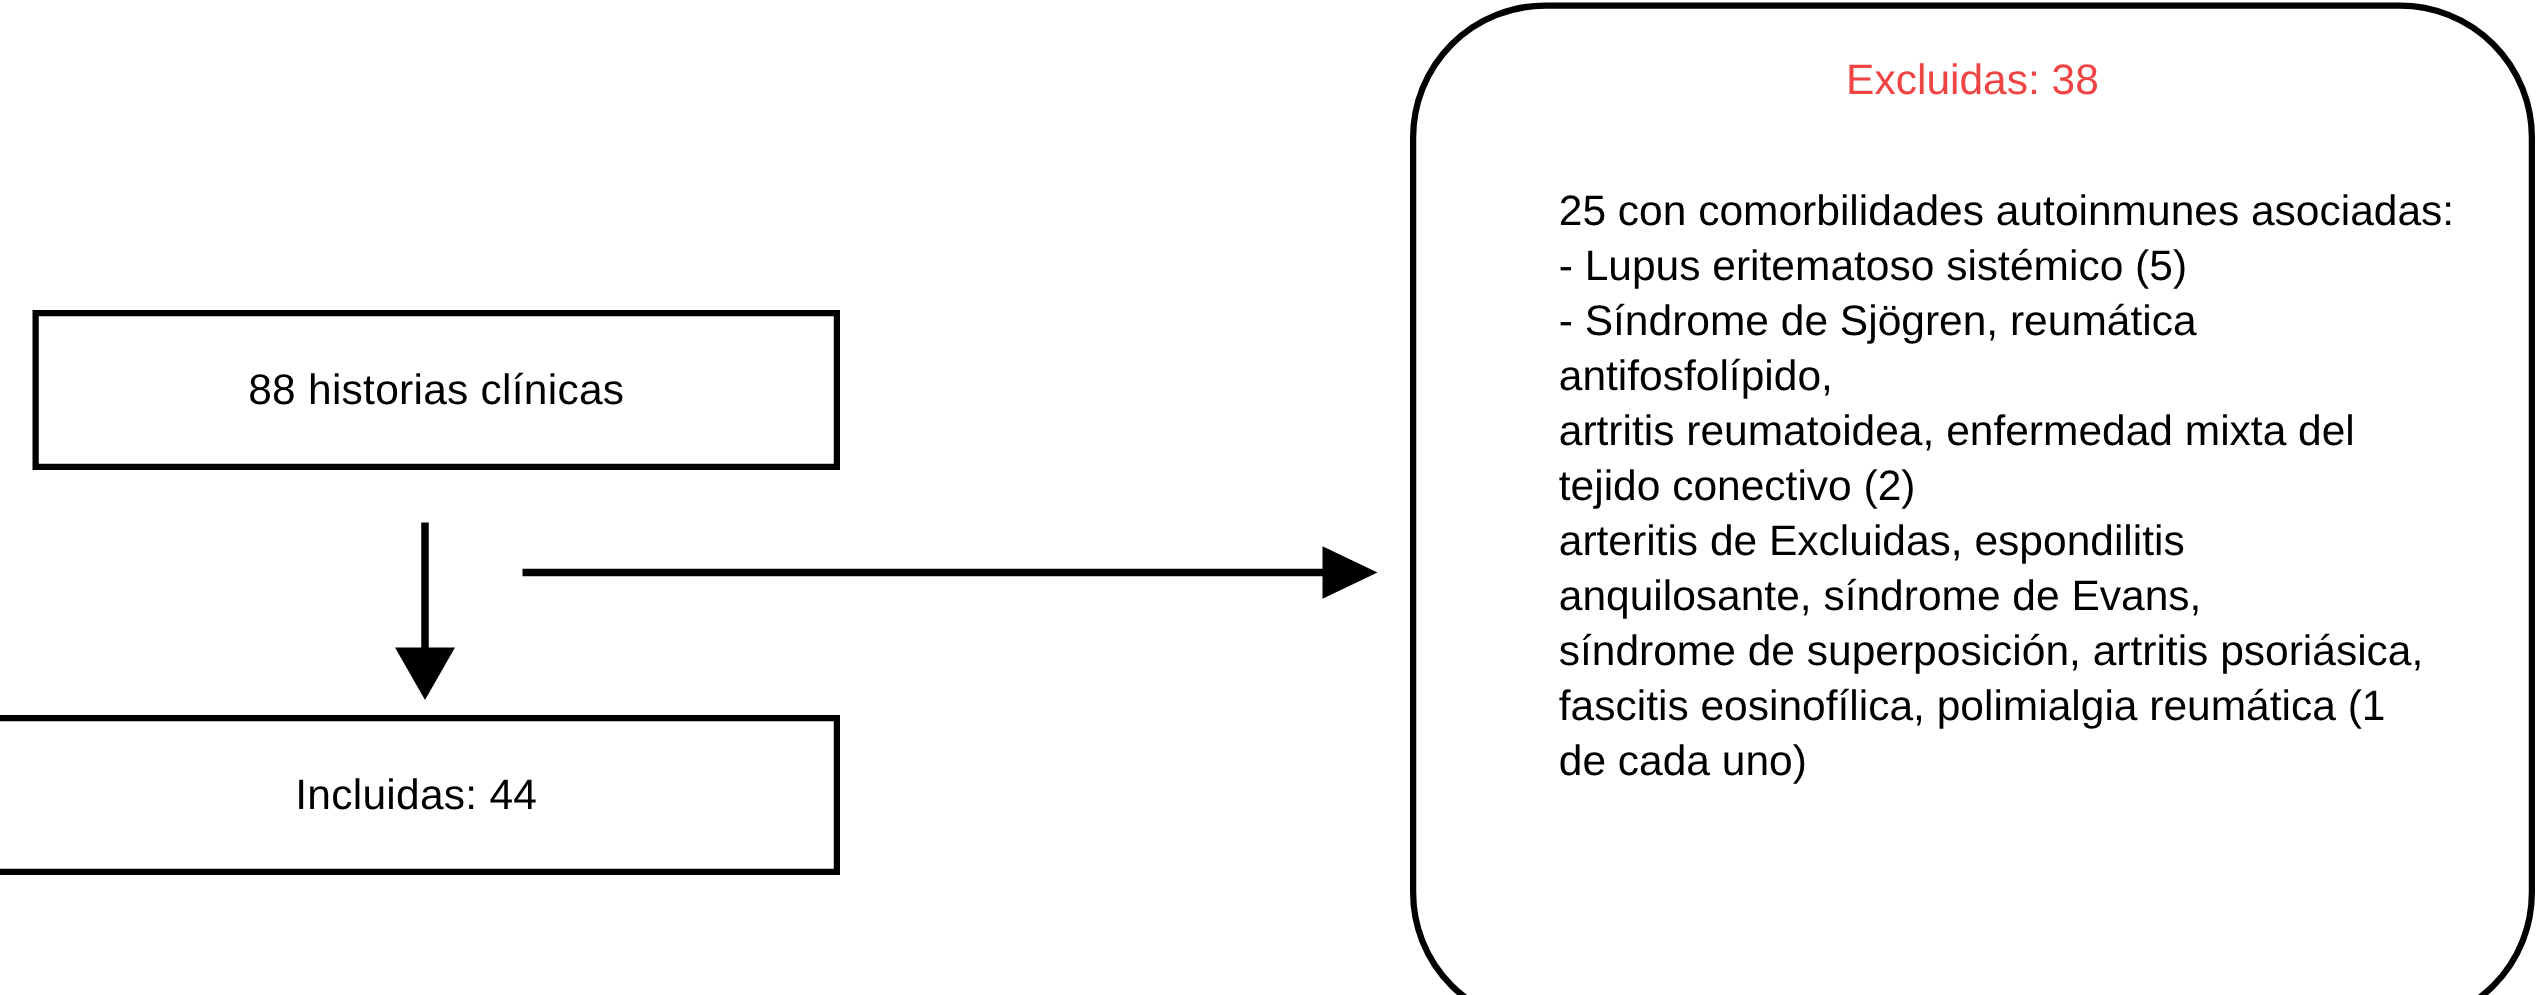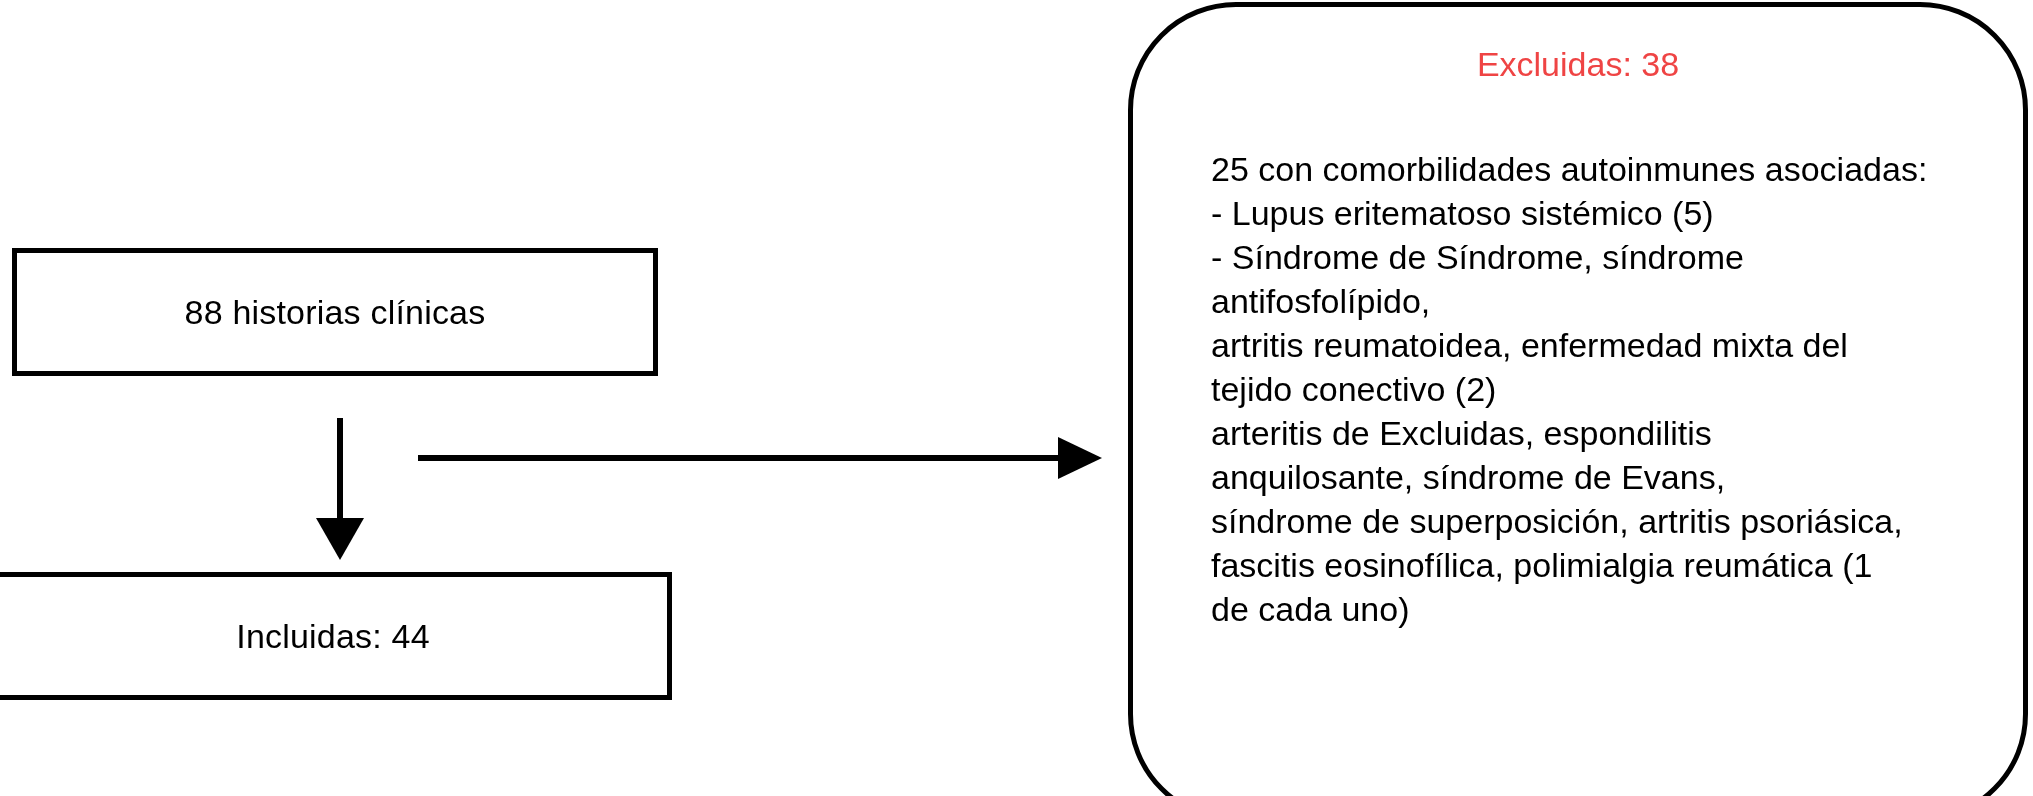--- a/index.html
+++ b/index.html
@@ -31,21 +31,21 @@
   }
   .flow-box .box-label {
     font-size: 34px;
     line-height: 1.2;
     letter-spacing: 0.2px;
     white-space: nowrap;
     color: #000000;
   }
 
   #box-records {
-    left: 12px;
+    left: 26px;
     top: 248px;
     width: 646px;
     height: 128px;
   }
   #box-included {
     left: -6px;
     top: 572px;
     width: 678px;
     height: 128px;
   }
@@ -75,20 +75,21 @@
     position: absolute;
     top: 140px;
     left: 78px;
     right: 40px;
     font-size: 34px;
     line-height: 44px;
     color: #000000;
   }
   #excluded-body .body-line {
     white-space: pre;
+    margin-left: 36px;
   }
   #excluded-body .body-line.spacer {
     height: 44px;
   }
 
   
   .connector-line {
     position: absolute;
     background: #000000;
   }
@@ -142,21 +143,21 @@
 
   <div class="flow-box" id="box-included">
     <span class="box-label">Incluidas: 44</span>
   </div>
 
   <div id="box-excluded">
     <div id="excluded-heading">Excluidas: 38</div>
     <div id="excluded-body">
         <div class="body-line">25 con comorbilidades autoinmunes asociadas:</div>
         <div class="body-line">- Lupus eritematoso sistémico (5)</div>
-        <div class="body-line">- Síndrome de Síndrome, síndrome</div>
+        <div class="body-line">- Síndrome de Sjögren, reumática</div>
         <div class="body-line">antifosfolípido,</div>
         <div class="body-line">artritis reumatoidea, enfermedad mixta del</div>
         <div class="body-line">tejido conectivo (2)</div>
         <div class="body-line">arteritis de Excluidas, espondilitis</div>
         <div class="body-line">anquilosante, síndrome de Evans,</div>
         <div class="body-line">síndrome de superposición, artritis psoriásica,</div>
         <div class="body-line">fascitis eosinofílica, polimialgia reumática (1</div>
         <div class="body-line">de cada uno)</div>
         <div class="body-line spacer">&nbsp;</div>
       </div>

